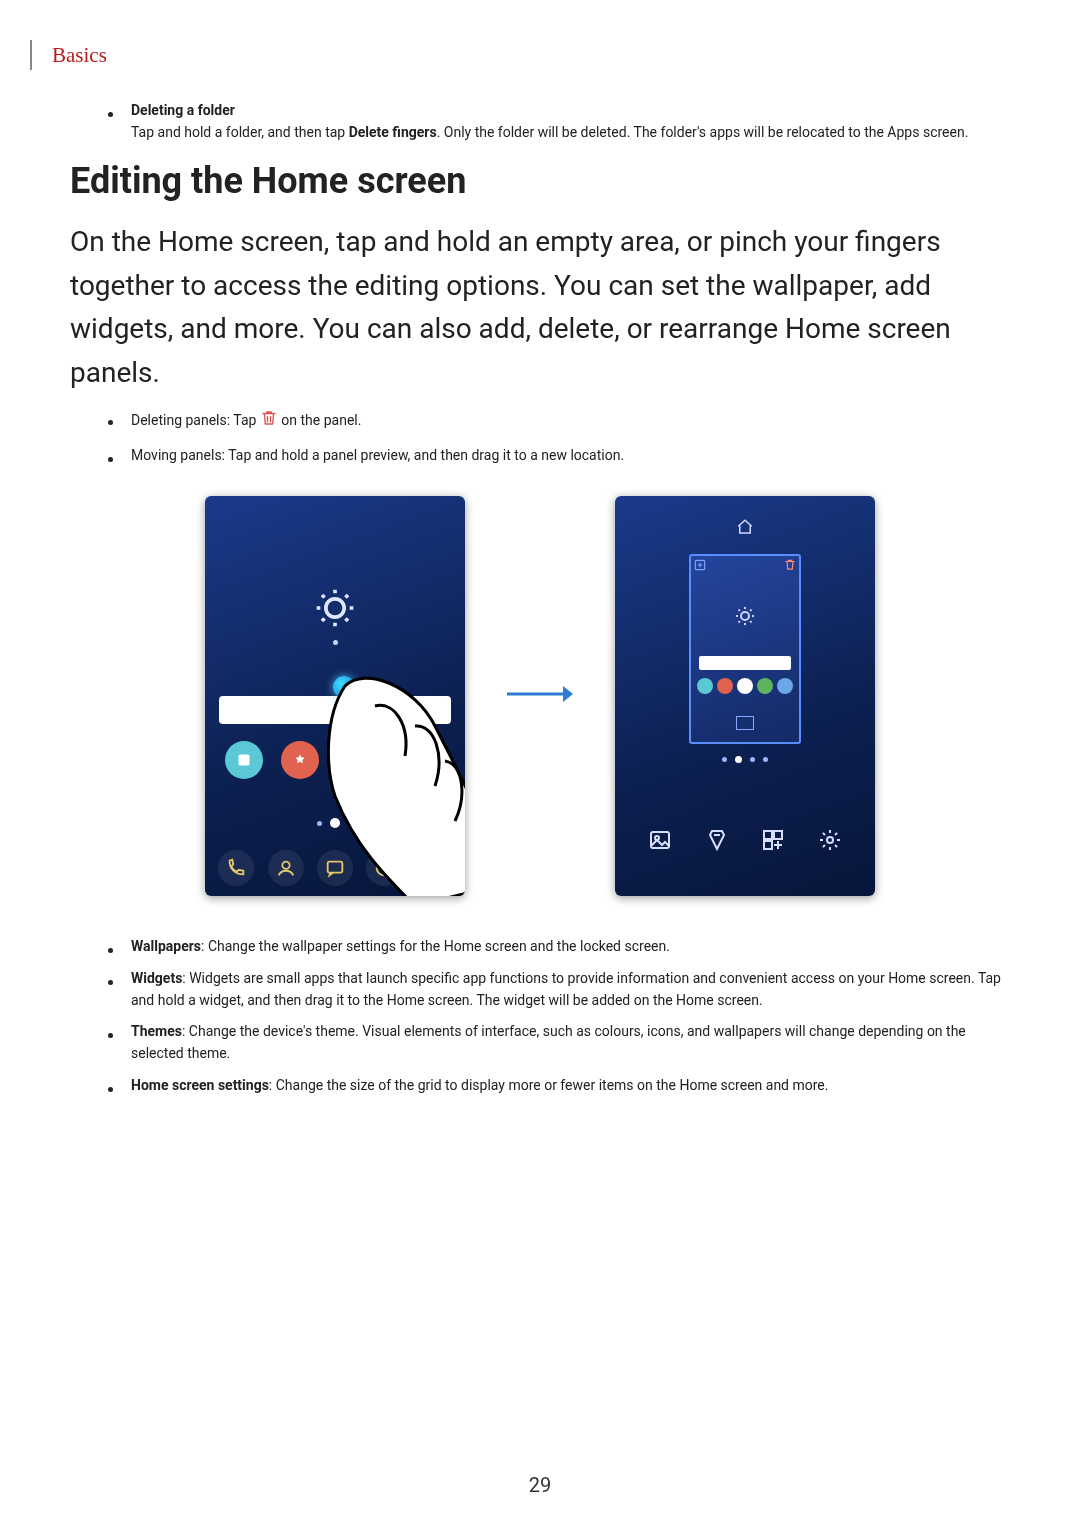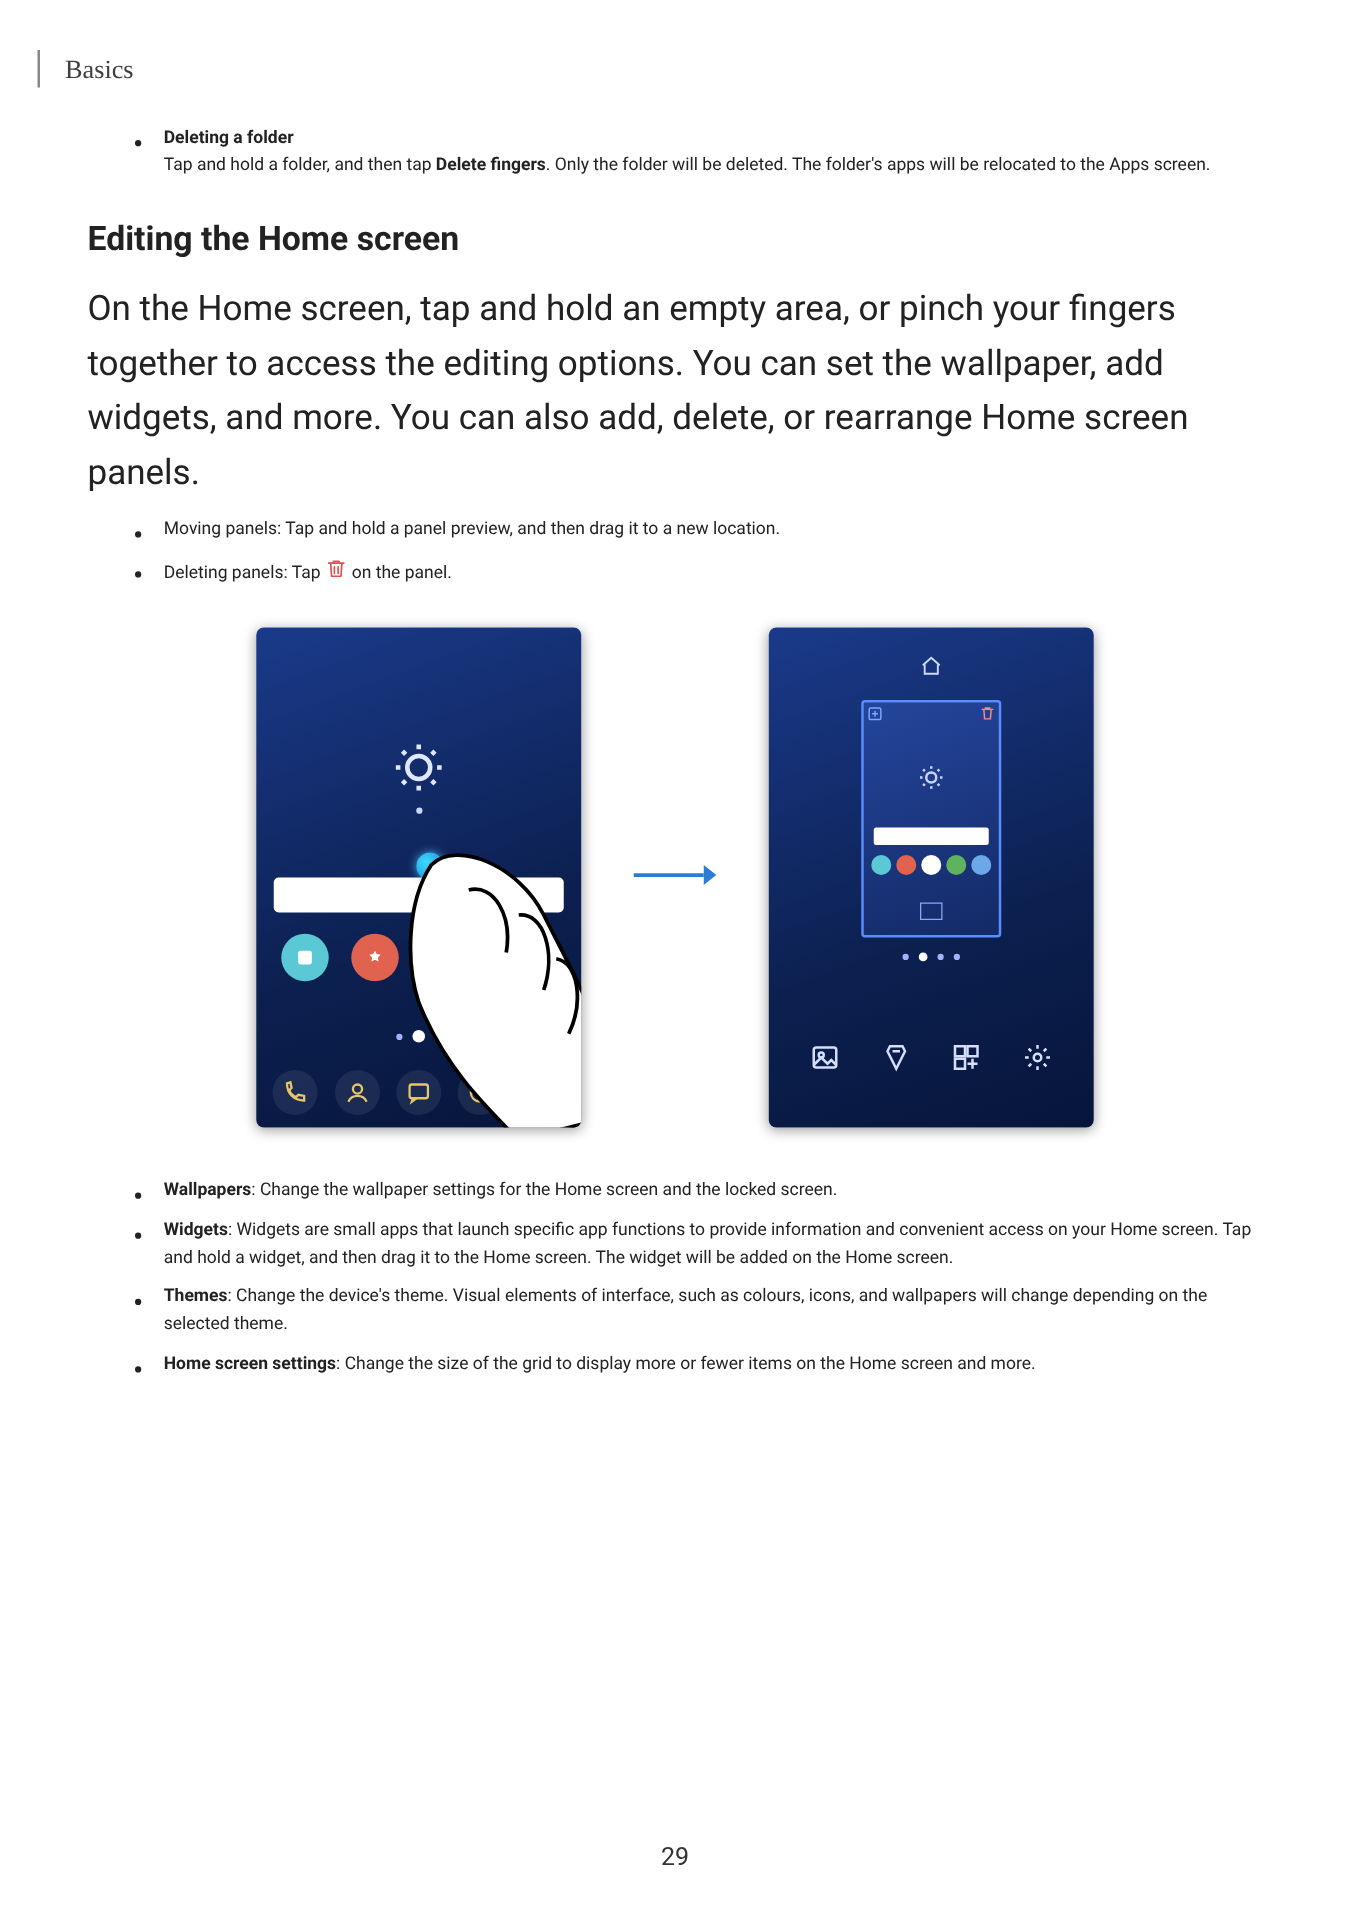--- a/index.html
+++ b/index.html
@@ -19,21 +19,21 @@
     align-items: center;
   }
   .header-bar {
     width: 2px;
     height: 30px;
     background: #888;
     margin-right: 20px;
   }
   .header-text {
     font-size: 21px;
-    color: #404040;
+    color: #b91c1c;
     font-family: Georgia, serif;
   }
   .content {
     position: absolute;
     top: 100px;
     left: 70px;
     right: 70px;
   }
   .bullet-section {
     margin-left: 38px;
@@ -53,23 +53,23 @@
     margin-right: 18px;
     flex-shrink: 0;
   }
   .bullet-body {
     font-size: 14px;
     line-height: 1.55;
     flex: 1;
   }
   .bold { font-weight: 700; }
   .h2 {
-    font-size: 27px;
+    font-size: 36px;
     font-weight: 700;
-    margin-top: 32px;
+    margin-top: 17px;
     margin-bottom: 18px;
   }
   .para {
     font-size: 28px;
     line-height: 1.55;
     margin-bottom: 14px;
   }
   .inline-icon {
     display: inline-block;
     vertical-align: -3px;
@@ -189,29 +189,29 @@
       </div>
     </div>
   </div>
 
   <div class="h2">Editing the Home screen</div>
   <div class="para">On the Home screen, tap and hold an empty area, or pinch your fingers together to access the editing options. You can set the wallpaper, add widgets, and more. You can also add, delete, or rearrange Home screen panels.</div>
 
   <div class="bullet-section">
     <div class="bullet-row">
       <div class="bullet-dot"></div>
-      <div class="bullet-body">Moving panels: Tap and hold a panel preview, and then drag it to a new location.</div>
-    </div>
-    <div class="bullet-row">
-      <div class="bullet-dot"></div>
       <div class="bullet-body">
         <span>Deleting panels: Tap </span><span class="inline-icon trash-icon"><svg viewBox="0 0 24 24">
               <path d="M4 6h16M9 6V4h6v2M6 6l1 14h10l1-14M10 10v7M14 10v7" stroke="#d9534f" stroke-width="1.8" fill="none" stroke-linecap="round" stroke-linejoin="round"></path>
             </svg></span><span> on the panel.</span>
       </div>
+    </div>
+    <div class="bullet-row">
+      <div class="bullet-dot"></div>
+      <div class="bullet-body">Moving panels: Tap and hold a panel preview, and then drag it to a new location.</div>
     </div>
   </div>
 
   <div class="figure">
 
     <div class="phone phone-left">
       <div class="weather">
         <svg viewBox="0 0 24 24">
             <circle cx="12" cy="12" r="5"></circle>
             <path d="M12 2v2M12 20v2M2 12h2M20 12h2M4.9 4.9l1.4 1.4M17.7 17.7l1.4 1.4M4.9 19.1l1.4-1.4M17.7 6.3l1.4-1.4"></path>

